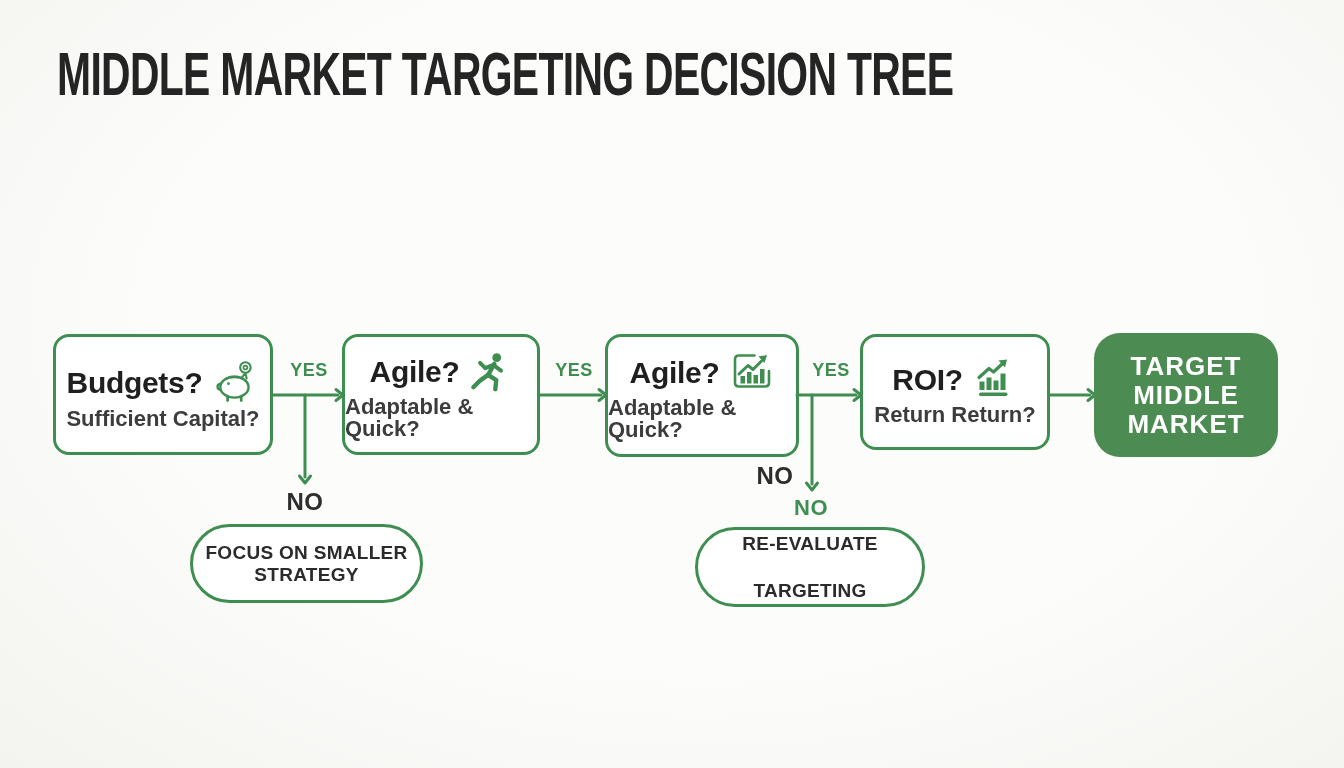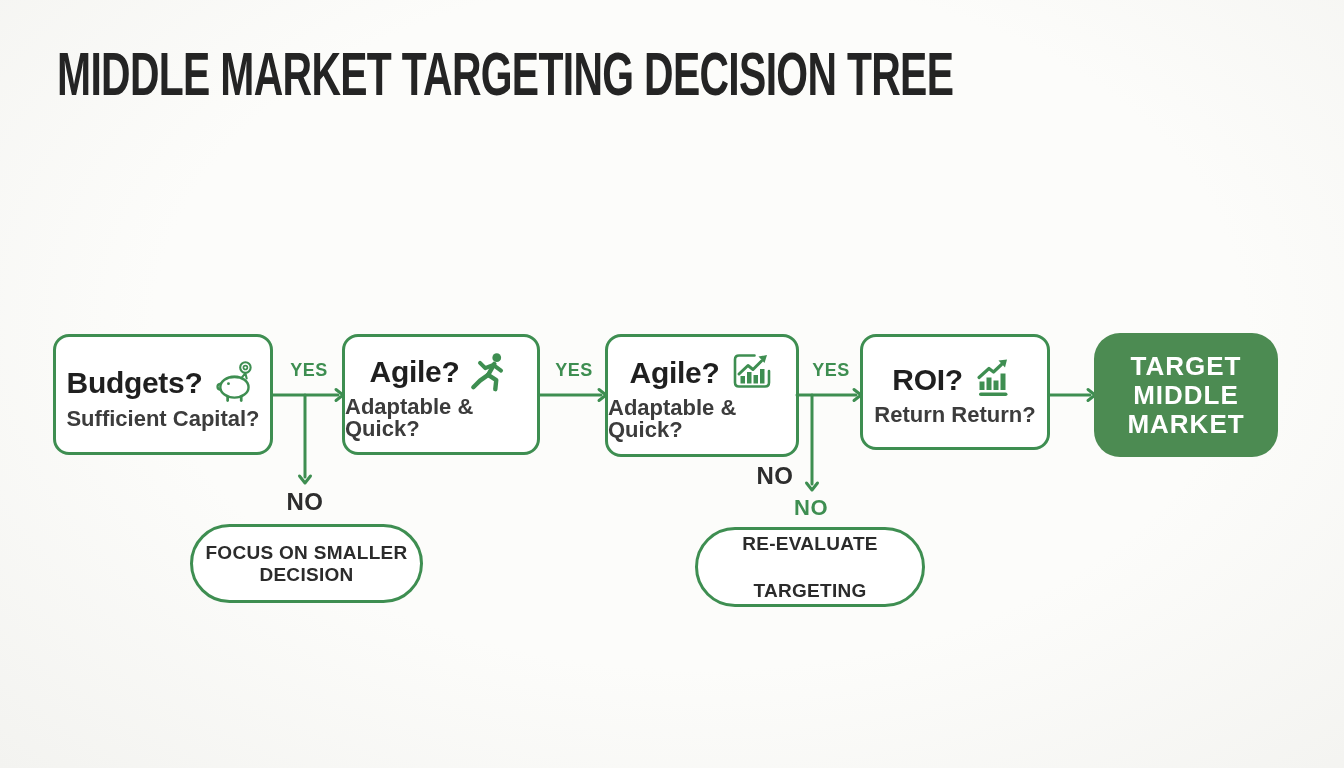--- a/index.html
+++ b/index.html
@@ -105,21 +105,21 @@
   </svg>
 
   <svg class="arrow" style="left:297px; top:395px;" width="16" height="92">
     <line x1="8" y1="0" x2="8" y2="82"></line>
     <polyline points="2.5,81 8,88 13.5,81"></polyline>
   </svg>
   <span class="no-dark" style="left:274px; top:488px;">NO</span>
 
   <div class="pill" style="left:190px; top:524px; width:233px; height:79px;">
     <span>FOCUS ON SMALLER</span>
-    <span>DECISION</span>
+    <span>STRATEGY</span>
   </div>
 
   <div class="node" style="left:342px; top:334px; width:198px; height:121px;">
     <div class="qrow">
       <span class="q">Agile?</span>
       <span class="icon">
         <svg width="42" height="44" viewBox="0 0 44 44">
           <circle class="gfill" cx="28" cy="7" r="4.6"></circle>
           <path class="gstroke" d="M25.5 13.5 L19 25" stroke-width="4.6"></path>
           <path class="gstroke" d="M25 15 L32.5 20.5" stroke-width="4.2"></path>

